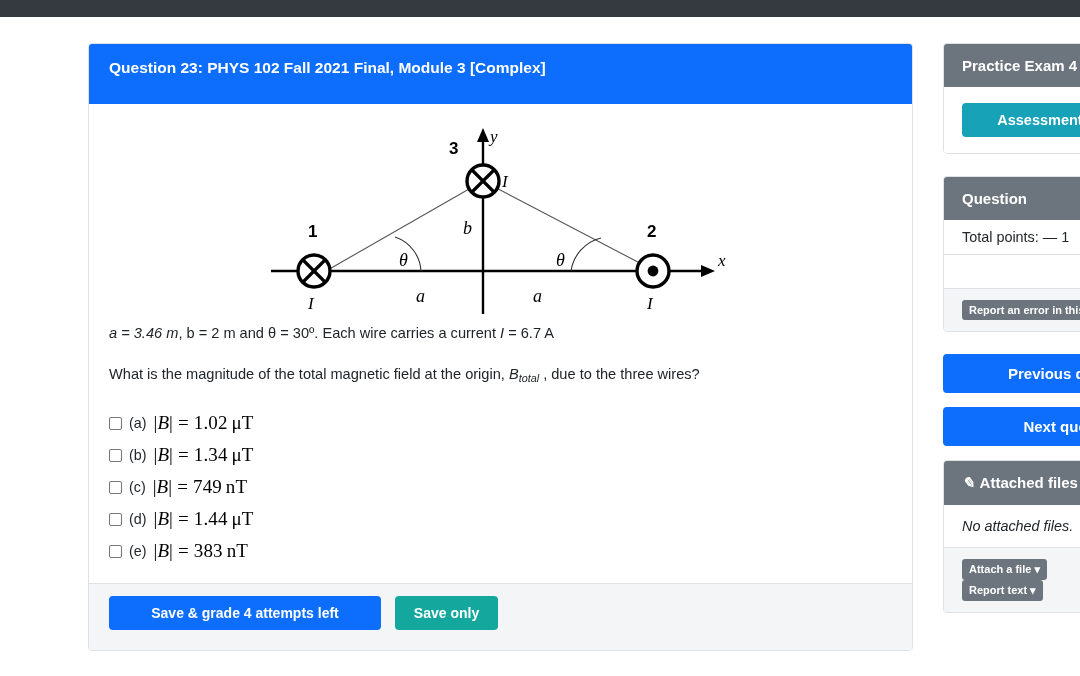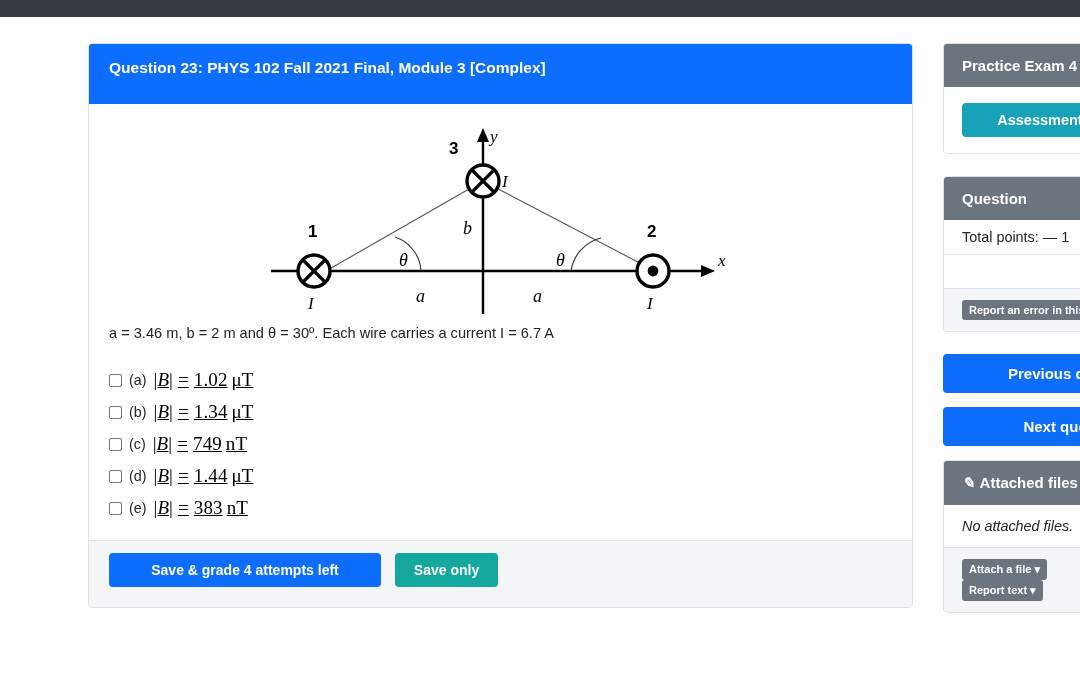--- a/index.html
+++ b/index.html
@@ -64,21 +64,21 @@
   svg.figure { display: block; }
 
   
   .prose {
     font-size: 14.6px;
     color: #212529;
     line-height: 1.45;
   }
   .prose p { margin: 0 0 20px 0; }
   .prose p:last-child { margin-bottom: 0; }
-  .it { }
+  .it { font-style: italic; }
   .sub { font-size: 0.74em; vertical-align: -0.28em; font-style: italic; }
 
   
   .options { margin-top: 20px; }
   .opt-row {
     display: flex;
     align-items: center;
     gap: 7px;
     height: 32px;
   }
@@ -94,21 +94,20 @@
     font-size: 14.3px;
     color: #212529;
     font-family: "Liberation Sans", sans-serif;
   }
   .mathline {
     font-family: "Liberation Serif", serif;
     font-size: 19px;
     color: #000;
     letter-spacing: .1px;
     white-space: nowrap;
-    text-decoration: underline;
   }
   .mathline .v { font-style: italic; font-family: "Liberation Serif", serif; }
   .mathline .bars { font-style: normal; }
   .mathline .eq { margin: 0 5px; }
   .mathline .num { font-style: normal; }
   .mathline .unit { font-style: normal; margin-left: 4px; }
 
   
   .hint-row {
     display: flex;
@@ -296,20 +295,23 @@
           <text x="145" y="178" font-family="Liberation Serif, serif" font-size="18" font-style="italic" fill="#000">a</text>
           <text x="262" y="178" font-family="Liberation Serif, serif" font-size="18" font-style="italic" fill="#000">a</text>
           <text x="192" y="110" font-family="Liberation Serif, serif" font-size="18" font-style="italic" fill="#000">b</text>
         </svg>
       </div>
 
       <div class="prose">
         <p>
           <span class="it">a = 3.46 m</span><span>, b = 2 m and θ = 30º. Each wire carries a current </span><span class="it">I</span><span> = 6.7 A</span>
         </p>
+        <p>
+          <span>What is the magnitude of the total magnetic field at the origin, </span><span class="it">B</span><span class="sub">total</span><span> , due to the three wires?</span>
+        </p>
       </div>
 
       <div class="options">
 
         <div class="opt-row">
           <div class="opt-box"></div>
           <span class="opt-letter">(a)</span>
           <span class="mathline">
             <span class="bars">|</span><span class="v">B</span><span class="bars">|</span><span class="eq">=</span><span class="num">1.02</span><span class="unit">μT</span>
           </span>

